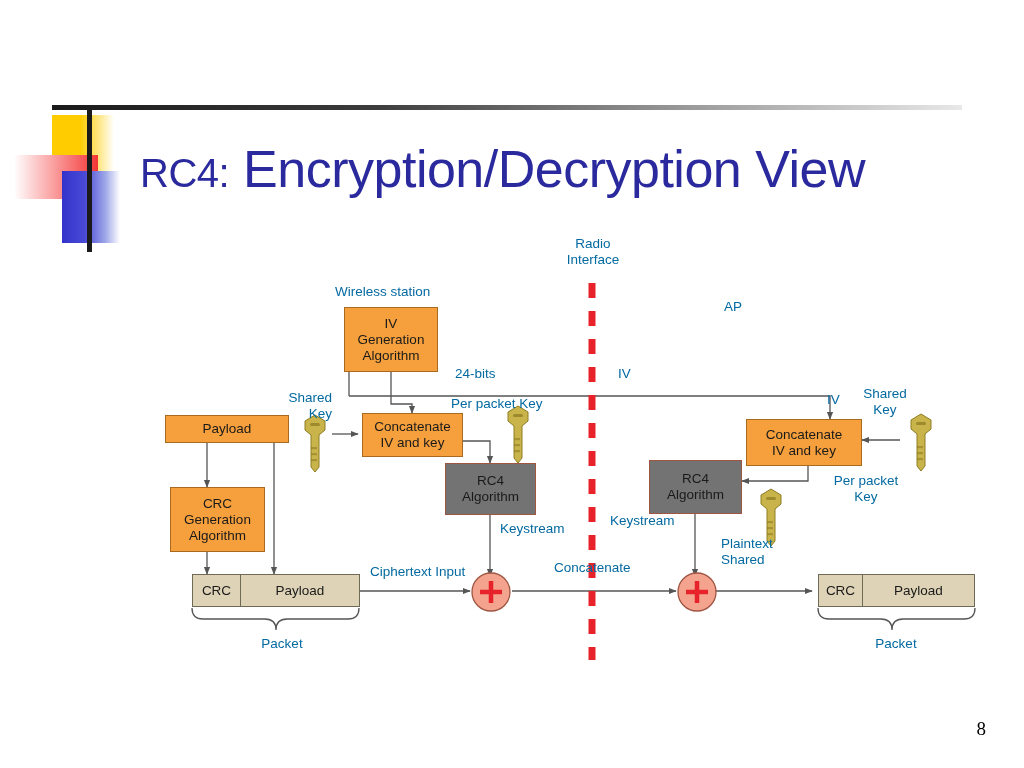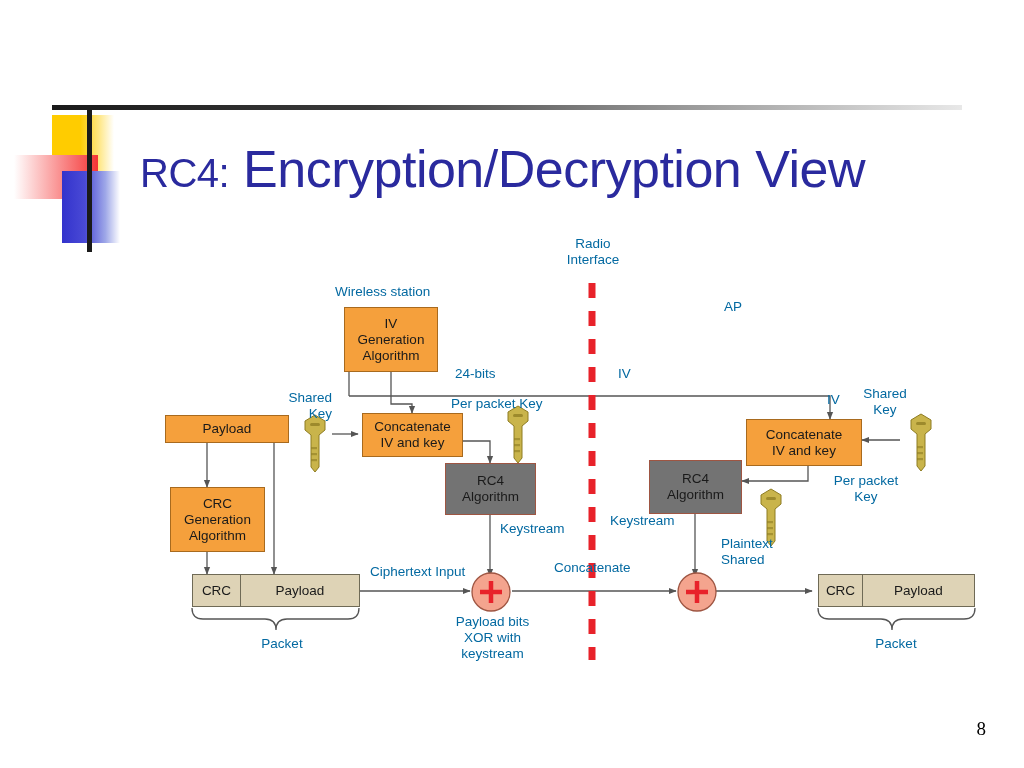--- a/index.html
+++ b/index.html
@@ -329,21 +329,16 @@
 
   <div class="dlabel" style="left:370px; top:564px;">Ciphertext Input</div>
 
   <div class="dlabel" style="left:554px; top:560px;">Concatenate</div>
 
   <div class="dlabel" style="left:721px; top:536px;">
     <div>Plaintext</div>
     <div>Shared</div>
   </div>
 
-  <div class="dlabel ctr" style="left:435px; top:614px; width:115px;">
-    <div>Payload bits</div>
-    <div>XOR with</div>
-    <div>keystream</div>
-  </div>
 
 </div>
 
 <div id="slide-number">8</div>
 
 </body></html>

